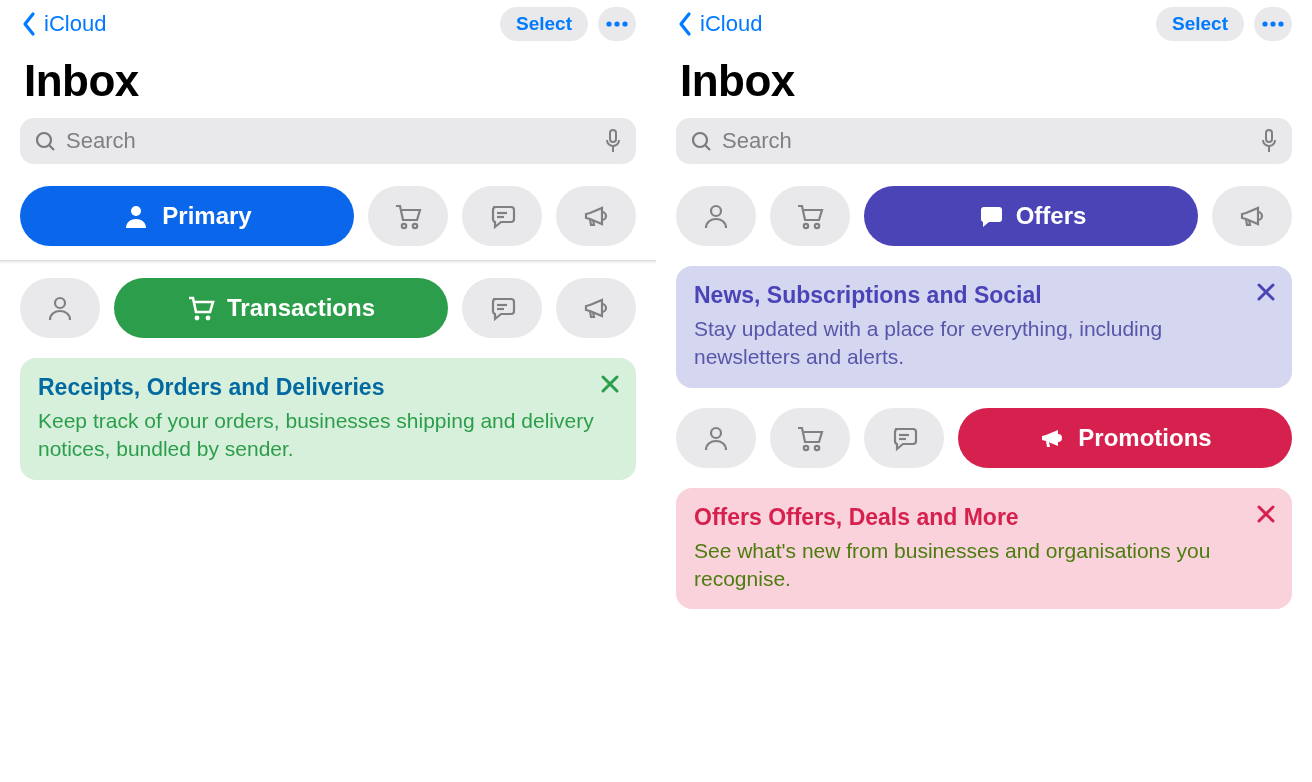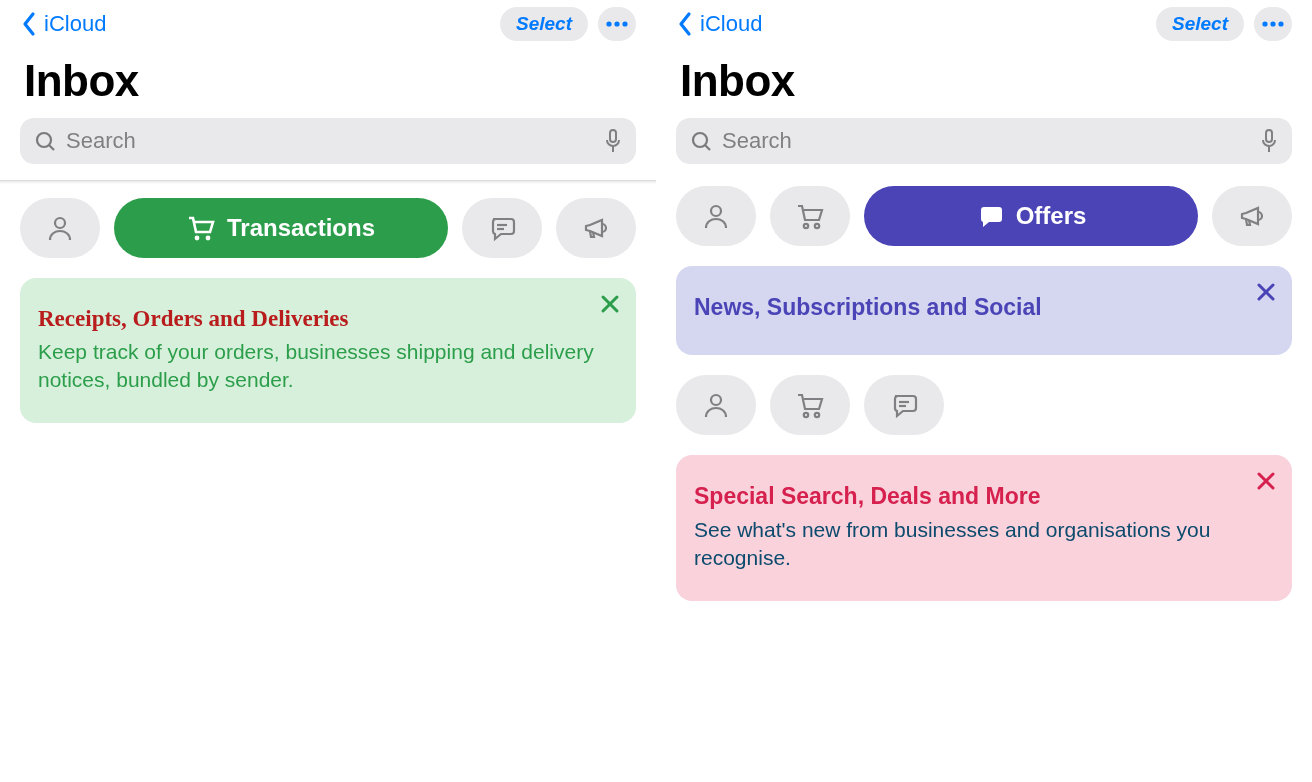--- a/index.html
+++ b/index.html
@@ -49,21 +49,20 @@
   .nav-right { display: flex; align-items: center; gap: 10px; }
   .pill-btn {
     background: var(--ios-gray-bg);
     border-radius: 18px;
     height: 34px;
     display: flex; align-items: center; justify-content: center;
     color: var(--ios-blue);
     font-size: 19px;
     font-weight: 600;
     padding: 0 16px;
-    font-style: italic;
   }
   .more-btn {
     background: var(--ios-gray-bg);
     width: 38px; height: 34px;
     border-radius: 18px;
     display: flex; align-items: center; justify-content: center;
   }
   .more-btn svg { width: 22px; height: 8px; fill: var(--ios-blue); }
 
   .title {
@@ -110,44 +109,44 @@
   .chip svg { width: 28px; height: 28px; stroke-width: 2.2; }
   .chip.small svg { stroke: #808084; fill:none; }
   .chip.big svg { stroke: #fff; fill:none; }
   .bg-blue   { background: #0A66EA; }
   .bg-green  { background: #2C9E4B; }
   .bg-purple { background: #4A44B7; }
   .bg-red    { background: #D6204E; }
 
   .banner {
     border-radius: 16px;
-    padding: 28px 18px;
+    padding: 16px 18px;
     position: relative;
     margin-bottom: 20px;
   }
   .banner .close {
     position: absolute; top: 14px; right: 14px;
     width: 24px; height: 24px;
   }
   .banner-title { font-size: 23px; font-weight: 700; margin-bottom: 6px; padding-right: 30px; }
   .banner-body  { font-size: 21px; font-weight: 400; line-height: 1.35; }
 
   .b-green  { background: var(--ios-green-light); }
-  .b-green  .banner-title { color: #b91c1c; font-family: Liberation Serif, serif; }
+  .b-green  .banner-title { color: #0369a1; }
   .b-green  .banner-body  { color: #2C9E4B; }
   .b-green  .close svg { stroke: #2C9E4B; }
 
   .b-purple { background: var(--ios-purple-light); }
   .b-purple .banner-title { color: #4A44B7; }
   .b-purple .banner-body  { color: #5a55a9; }
   .b-purple .close svg { stroke: #4A44B7; }
 
   .b-red    { background: var(--ios-red-light); }
   .b-red    .banner-title { color: #D6204E; }
-  .b-red    .banner-body  { color: #0c4a6e; }
+  .b-red    .banner-body  { color: #4d7c0f; }
   .b-red    .close svg { stroke: #D6204E; }
 
   .shadow-line {
     height: 4px;
     margin: -6px -20px 14px -20px;
     background: linear-gradient(#e9e9eb, rgba(0,0,0,0));
     border-top: 1px solid #dcdcdc;
   }
 </style>
 </head>
@@ -245,20 +244,43 @@
     <div class="search">
       <svg class="mag" viewBox="0 0 22 22">
           <use href="#svg-mag"></use>
         </svg>
       <span class="ph">Search</span>
       <svg class="mic" viewBox="0 0 18 26">
           <use href="#svg-mic"></use>
         </svg>
     </div>
 
+    <div class="row">
+      <div class="chip big bg-blue">
+        <svg viewBox="0 0 28 28" style="color:#fff">
+            <use href="#svg-person-fill"></use>
+          </svg>
+        <span>Primary</span>
+      </div>
+      <div class="chip small">
+          <svg viewBox="0 0 28 28">
+            <use href="#svg-cart"></use>
+          </svg>
+        </div>
+      <div class="chip small">
+          <svg viewBox="0 0 28 28">
+            <use href="#svg-chat"></use>
+          </svg>
+        </div>
+      <div class="chip small">
+          <svg viewBox="0 0 28 28">
+            <use href="#svg-mega"></use>
+          </svg>
+        </div>
+    </div>
 
     <div class="shadow-line"></div>
 
     <div class="row">
       <div class="chip small">
           <svg viewBox="0 0 28 28">
             <use href="#svg-person"></use>
           </svg>
         </div>
       <div class="chip big bg-green">
@@ -344,42 +366,49 @@
             <use href="#svg-mega"></use>
           </svg>
         </div>
     </div>
 
     <div class="banner b-purple">
       <div class="close"><svg viewBox="0 0 24 24" fill="none">
             <use href="#svg-x"></use>
           </svg></div>
       <div class="banner-title">News, Subscriptions and Social</div>
+      <div class="banner-body">Stay updated with a place for everything, including newsletters and alerts.</div>
     </div>
 
     <div class="row">
       <div class="chip small">
           <svg viewBox="0 0 28 28">
             <use href="#svg-person"></use>
           </svg>
         </div>
       <div class="chip small">
           <svg viewBox="0 0 28 28">
             <use href="#svg-cart"></use>
           </svg>
         </div>
       <div class="chip small">
           <svg viewBox="0 0 28 28">
             <use href="#svg-chat"></use>
           </svg>
         </div>
+      <div class="chip big bg-red">
+        <svg viewBox="0 0 28 28" style="color:#fff">
+            <use href="#svg-mega-fill"></use>
+          </svg>
+        <span>Promotions</span>
+      </div>
     </div>
 
     <div class="banner b-red">
       <div class="close"><svg viewBox="0 0 24 24" fill="none">
             <use href="#svg-x"></use>
           </svg></div>
-      <div class="banner-title">Special Search, Deals and More</div>
+      <div class="banner-title">Offers Offers, Deals and More</div>
       <div class="banner-body">See what's new from businesses and organisations you recognise.</div>
     </div>
 
   </div>
 </div>
 
 </body></html>

